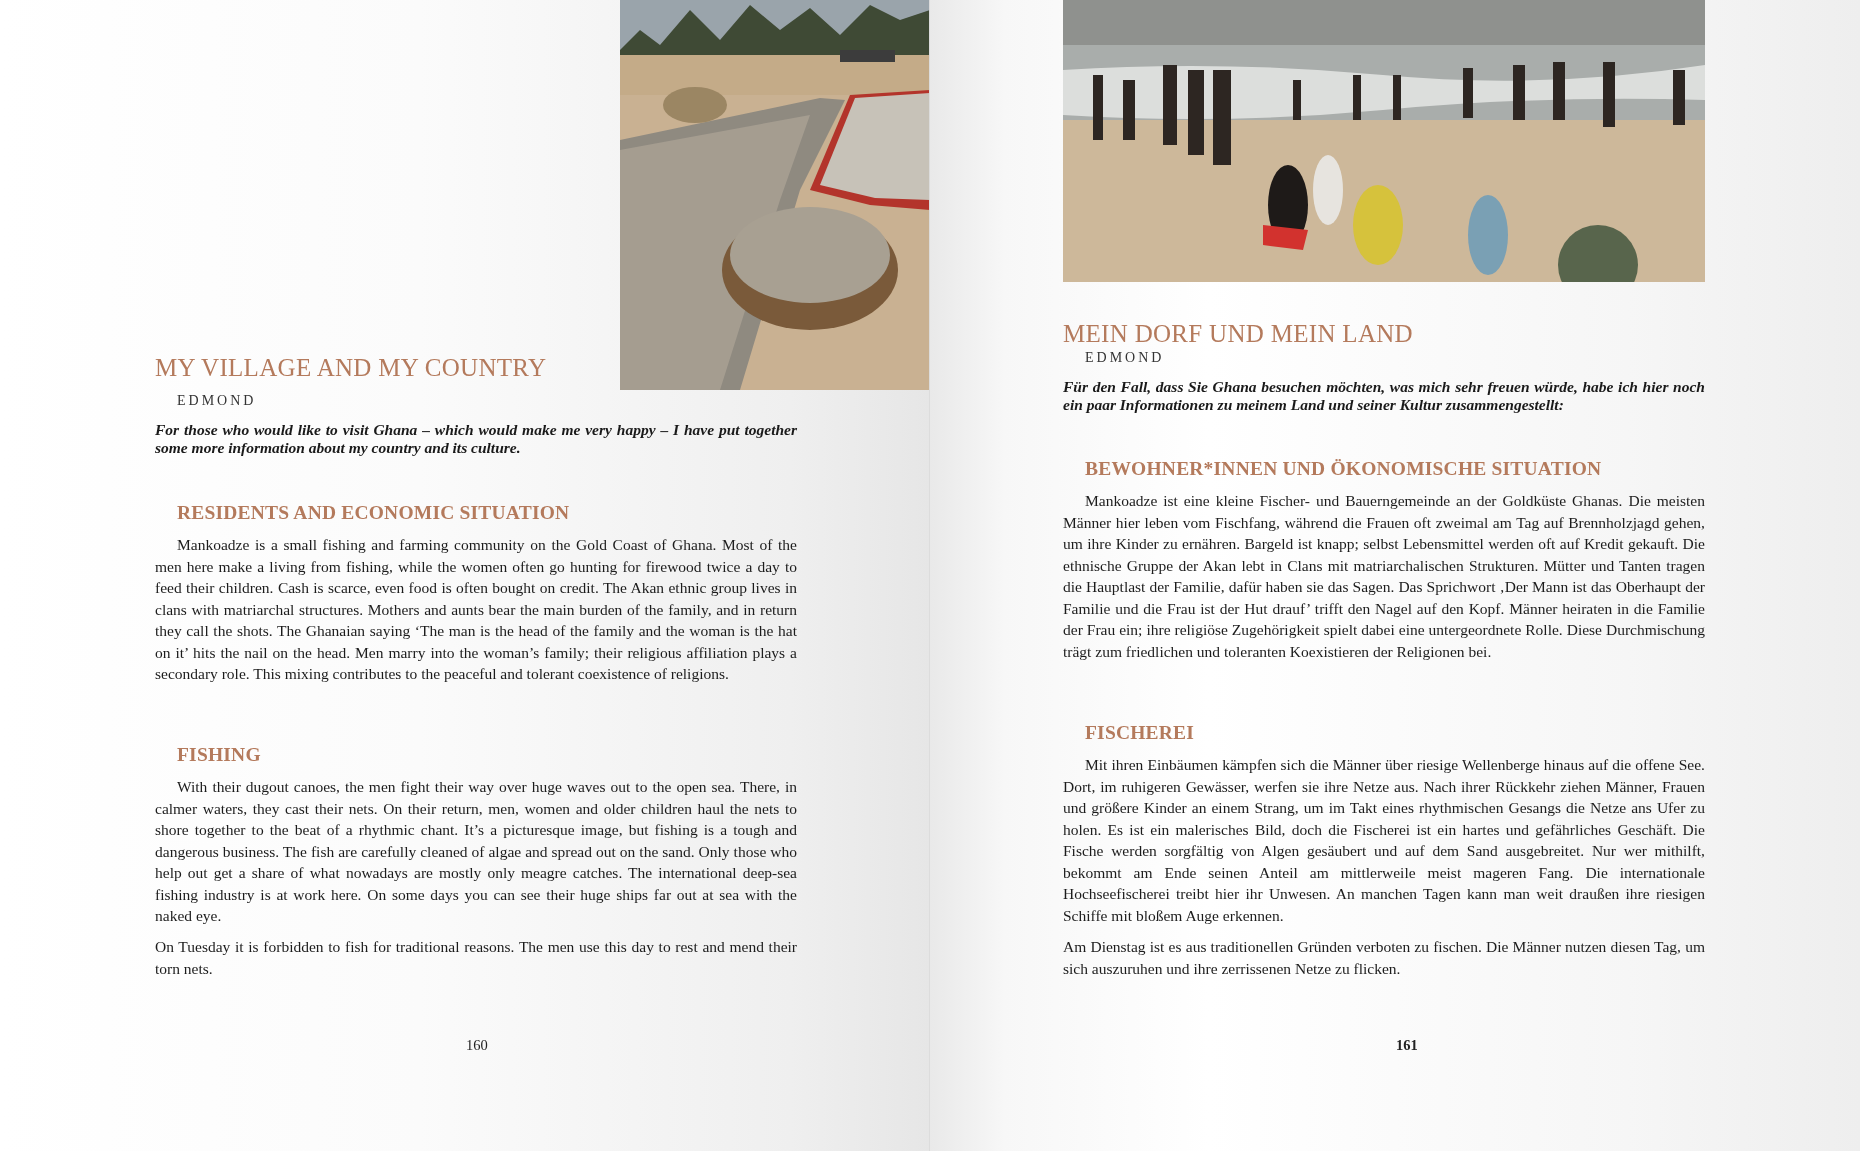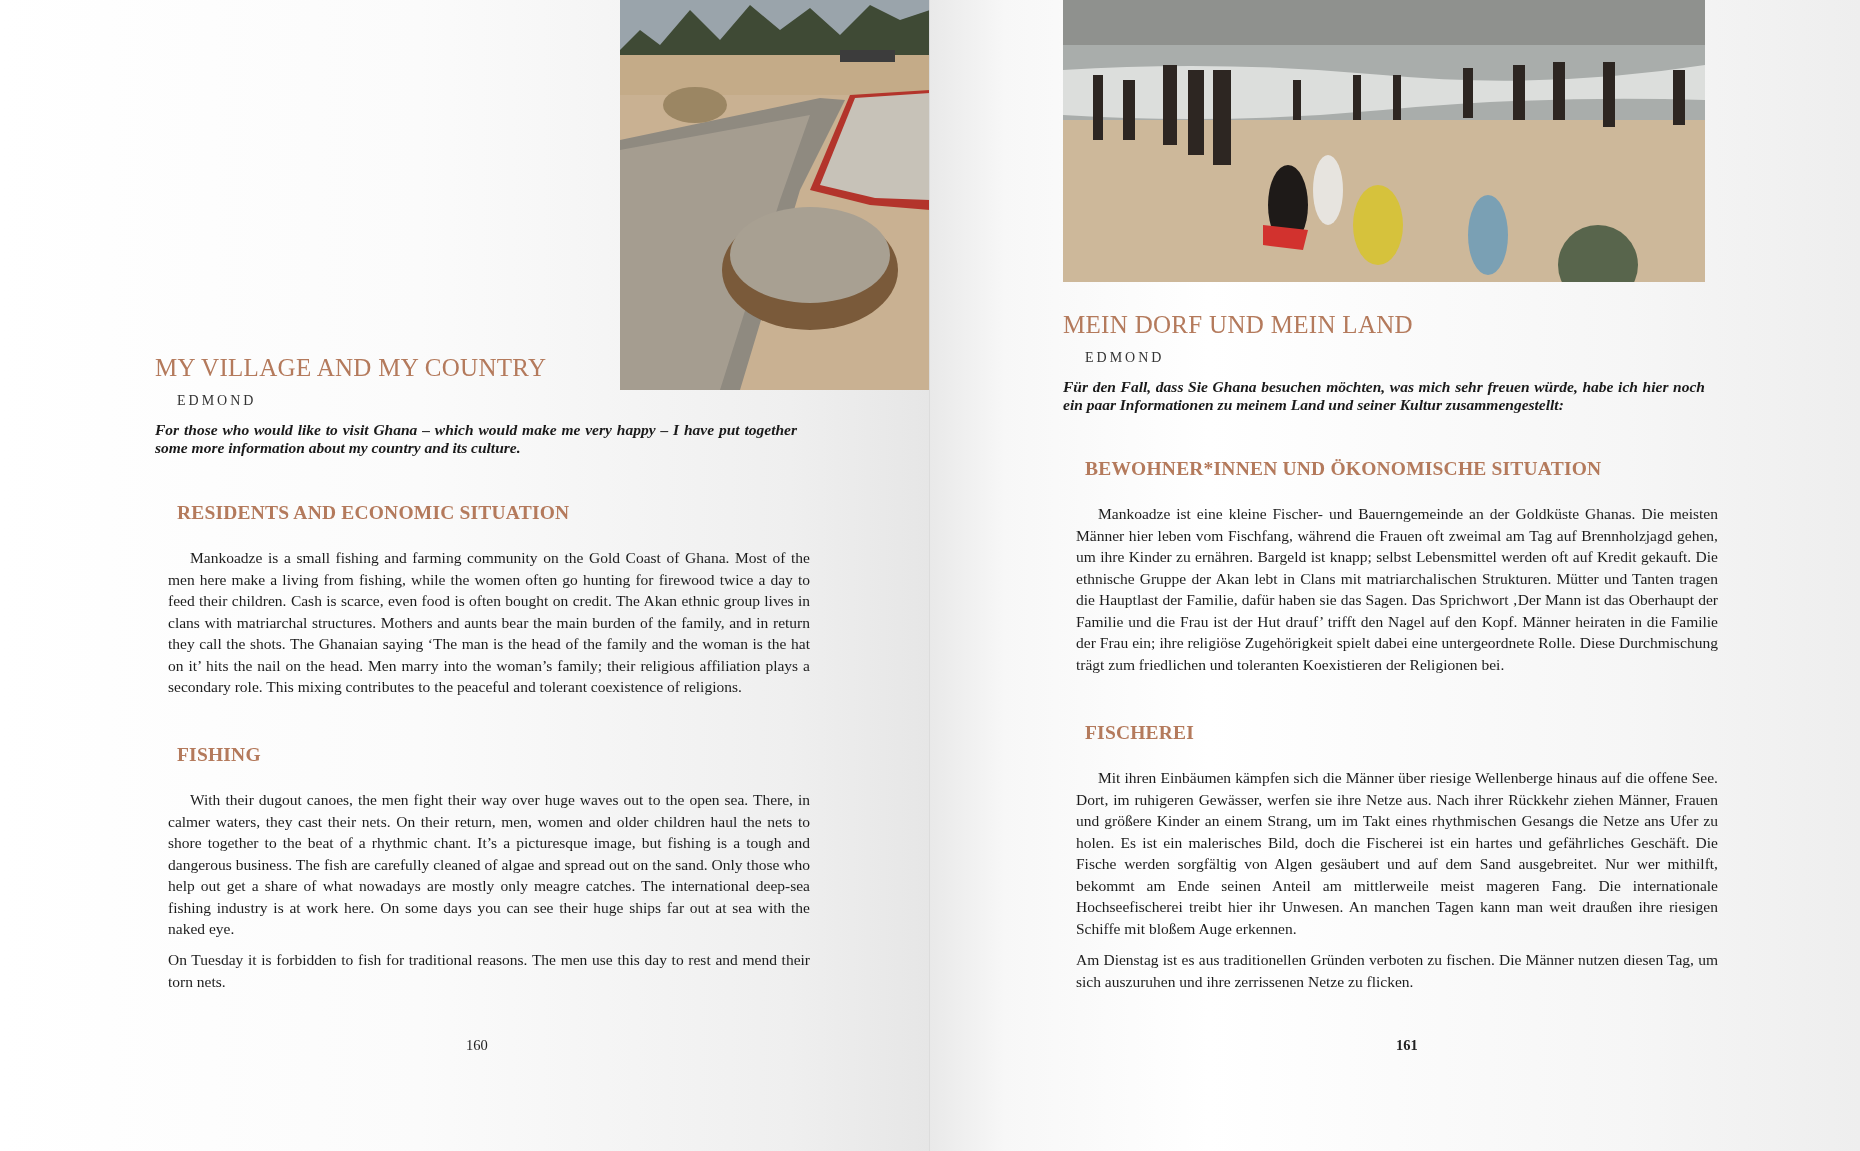--- a/index.html
+++ b/index.html
@@ -34,39 +34,39 @@
   }
   .intro {
     position: absolute; margin: 0; font-style: italic; font-weight: bold;
     font-size: 15.5px; line-height: 18px; text-align: justify; color: #1a1a1a;
   }
   .h2 {
     position: absolute; margin: 0; font-weight: bold; color: #b47a5c;
     font-size: 19.5px; letter-spacing: 0.2px;
   }
   .body {
-    position: absolute; margin: 13px; font-size: 15.5px; line-height: 21.5px;
+    position: absolute; margin: 0; font-size: 15.5px; line-height: 21.5px;
     text-align: justify; color: #1c1c1c;
   }
   .indent { text-indent: 22px; }
   .pagenum { position: absolute; margin: 0; font-size: 14.5px; color: #222; text-align: right; }
 
   
   .pl .h1 { left: 155px; top: 354px; }
   .pl .author { left: 177px; top: 393px; }
   .pl .intro { left: 155px; top: 421px; width: 642px; }
   .pl .h2-a { left: 177px; top: 502px; }
   .pl .p-a { left: 155px; top: 534px; width: 642px; }
   .pl .h2-b { left: 177px; top: 744px; }
   .pl .p-b { left: 155px; top: 776px; width: 642px; }
   .pl .p-c { left: 155px; top: 936px; width: 642px; }
   .pl .pagenum { left: 466px; top: 1037px; }
 
   
-  .pr .h1 { left: 133px; top: 311px; }
+  .pr .h1 { left: 133px; top: 320px; }
   .pr .author { left: 155px; top: 350px; }
   .pr .intro { left: 133px; top: 378px; width: 642px; }
   .pr .h2-a { left: 155px; top: 458px; }
   .pr .p-a { left: 133px; top: 490px; width: 642px; }
   .pr .h2-b { left: 155px; top: 722px; }
   .pr .p-b { left: 133px; top: 754px; width: 642px; }
   .pr .p-c { left: 133px; top: 936px; width: 642px; }
   .pr .pagenum { left: 466px; top: 1037px; font-weight: bold; }
 </style>
 </head>

